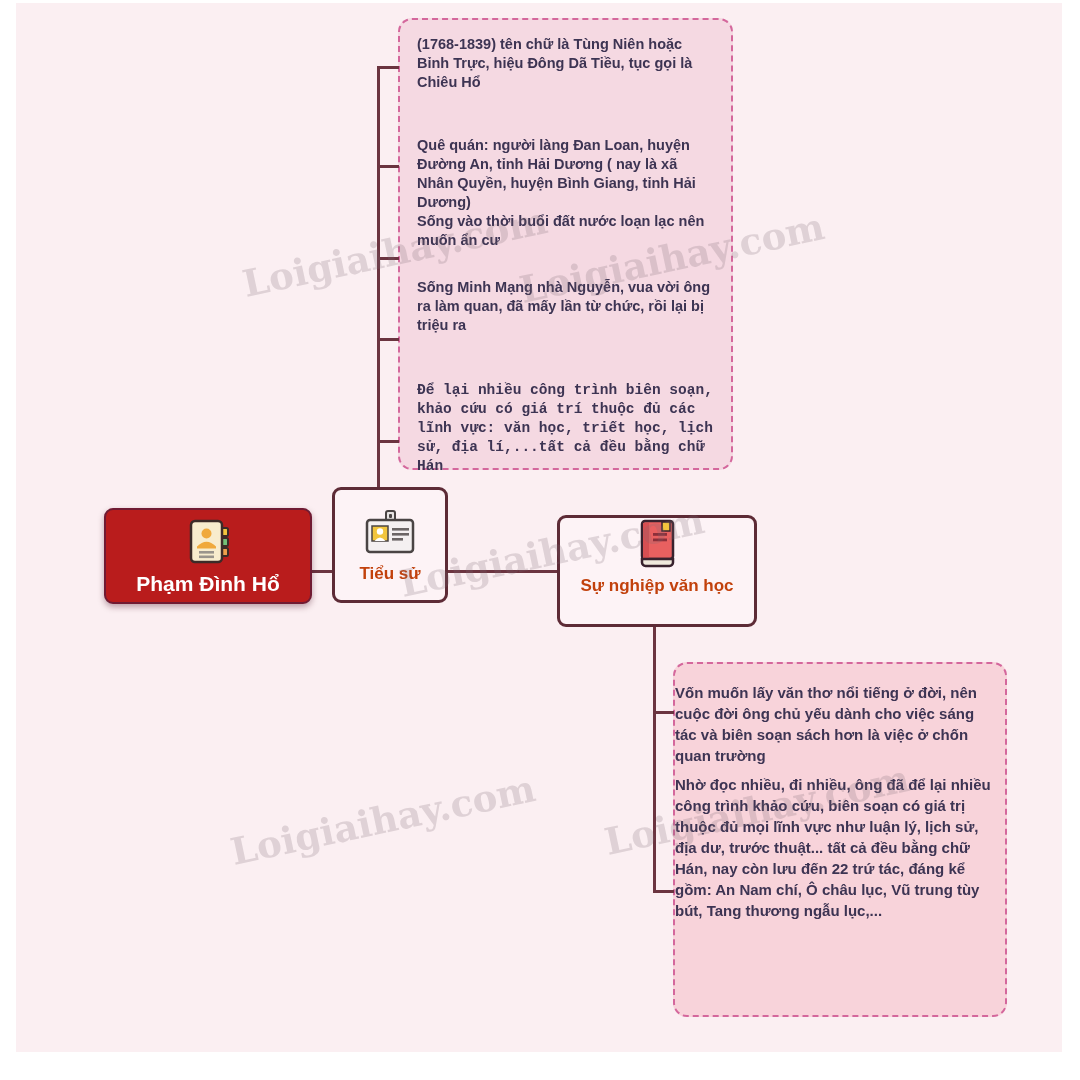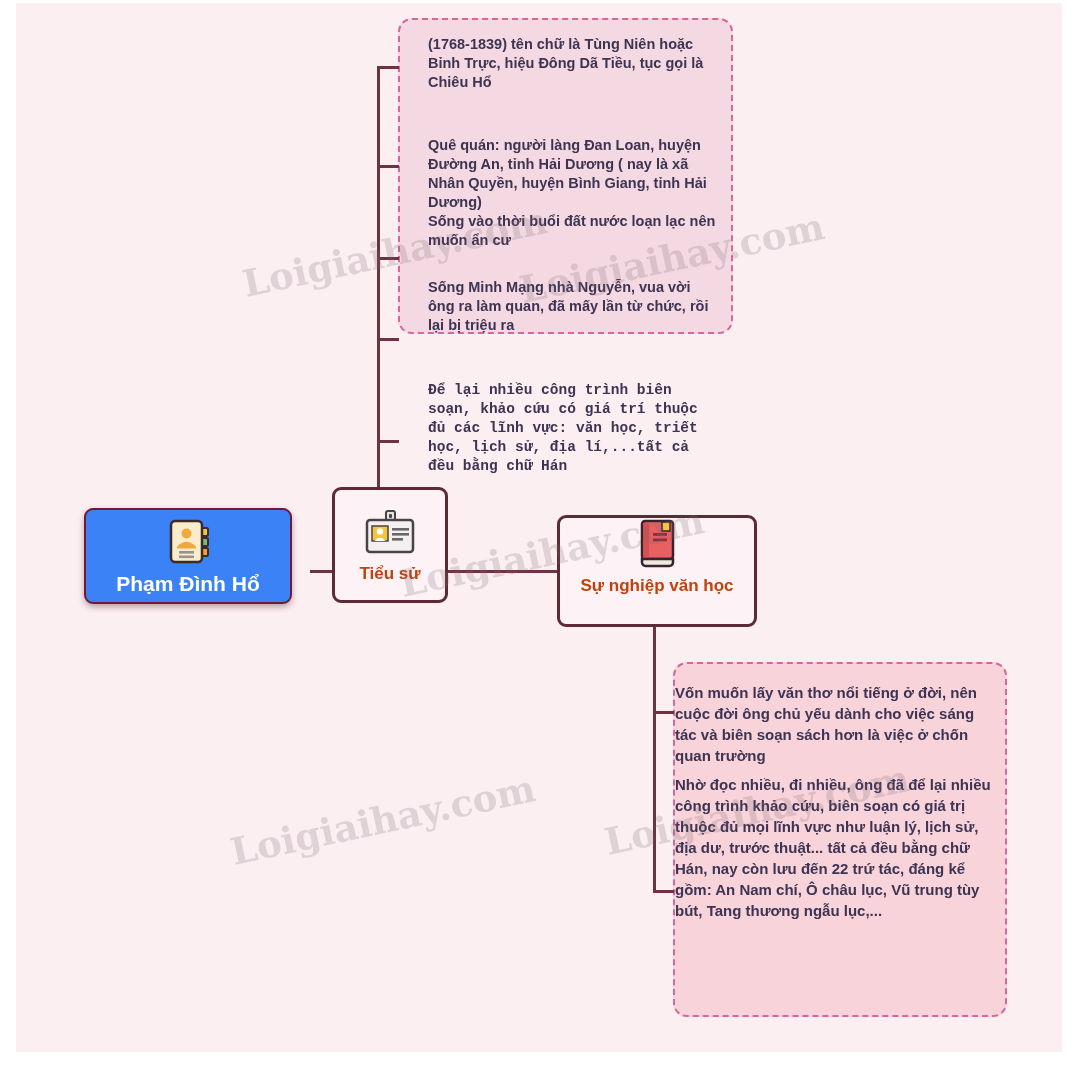--- a/index.html
+++ b/index.html
@@ -7,32 +7,32 @@
         font-family:"Liberation Sans", sans-serif;}
   .canvas{position:absolute;left:16px;top:3px;width:1046px;height:1049px;background:#fbeff2;}
 
   
   .line{position:absolute;background:#6b3440;z-index:2;}
 
   
   .note-box{position:absolute;border:2px dashed #d4679c;border-radius:14px;z-index:1;
             box-sizing:border-box;}
   .note-box p{margin:0;color:#3d3453;font-weight:bold;}
-  #box-bio{left:398px;top:18px;width:335px;height:316px;background:#f5d9e2;
-           padding:15px 15px 0 28px;font-size:14.5px;line-height:19px;}
+  #box-bio{left:398px;top:18px;width:335px;height:452px;background:#f5d9e2;
+           padding:15px 15px 0 17px;font-size:14.5px;line-height:19px;}
   #box-bio p.p2{margin-top:44px;} #box-bio p.p3{}
   #box-bio p.p4{margin-top:28px;} #box-bio p.p5{margin-top:46px;font-family:Liberation Mono, monospace;}
   #box-career{left:673px;top:662px;width:334px;height:355px;background:#f8d3da;
            padding:18px 14px 0 0;font-size:15px;line-height:21px;}
   #box-career p.p2{margin-top:8px;}
 
   
   .node{position:absolute;box-sizing:border-box;border-radius:9px;z-index:3;
         display:flex;flex-direction:column;align-items:center;text-align:center;}
-  #node-root{left:84px;top:508px;width:208px;height:96px;background:#3b82f6;
+  #node-root{left:104px;top:508px;width:208px;height:96px;background:#b91c1c;
              border:2px solid #701b33;box-shadow:0 3px 6px rgba(70,10,30,.35);
              justify-content:flex-start;padding-top:7px;}
   #node-root .label{color:#ffffff;font-size:21px;font-weight:bold;margin-top:1px;}
   .sub-node{background:#fdf3f6;border:3px solid #5d2b36;}
   #node-bio{left:332px;top:487px;width:116px;height:116px;padding-top:20px;}
   #node-career{left:557px;top:515px;width:200px;height:112px;}
   .sub-node .label{color:#c2410c;font-size:17px;font-weight:bold;margin-top:4px;}
 
   
   .wm{position:absolute;z-index:5;font-family:"DejaVu Serif", serif;font-weight:bold;

